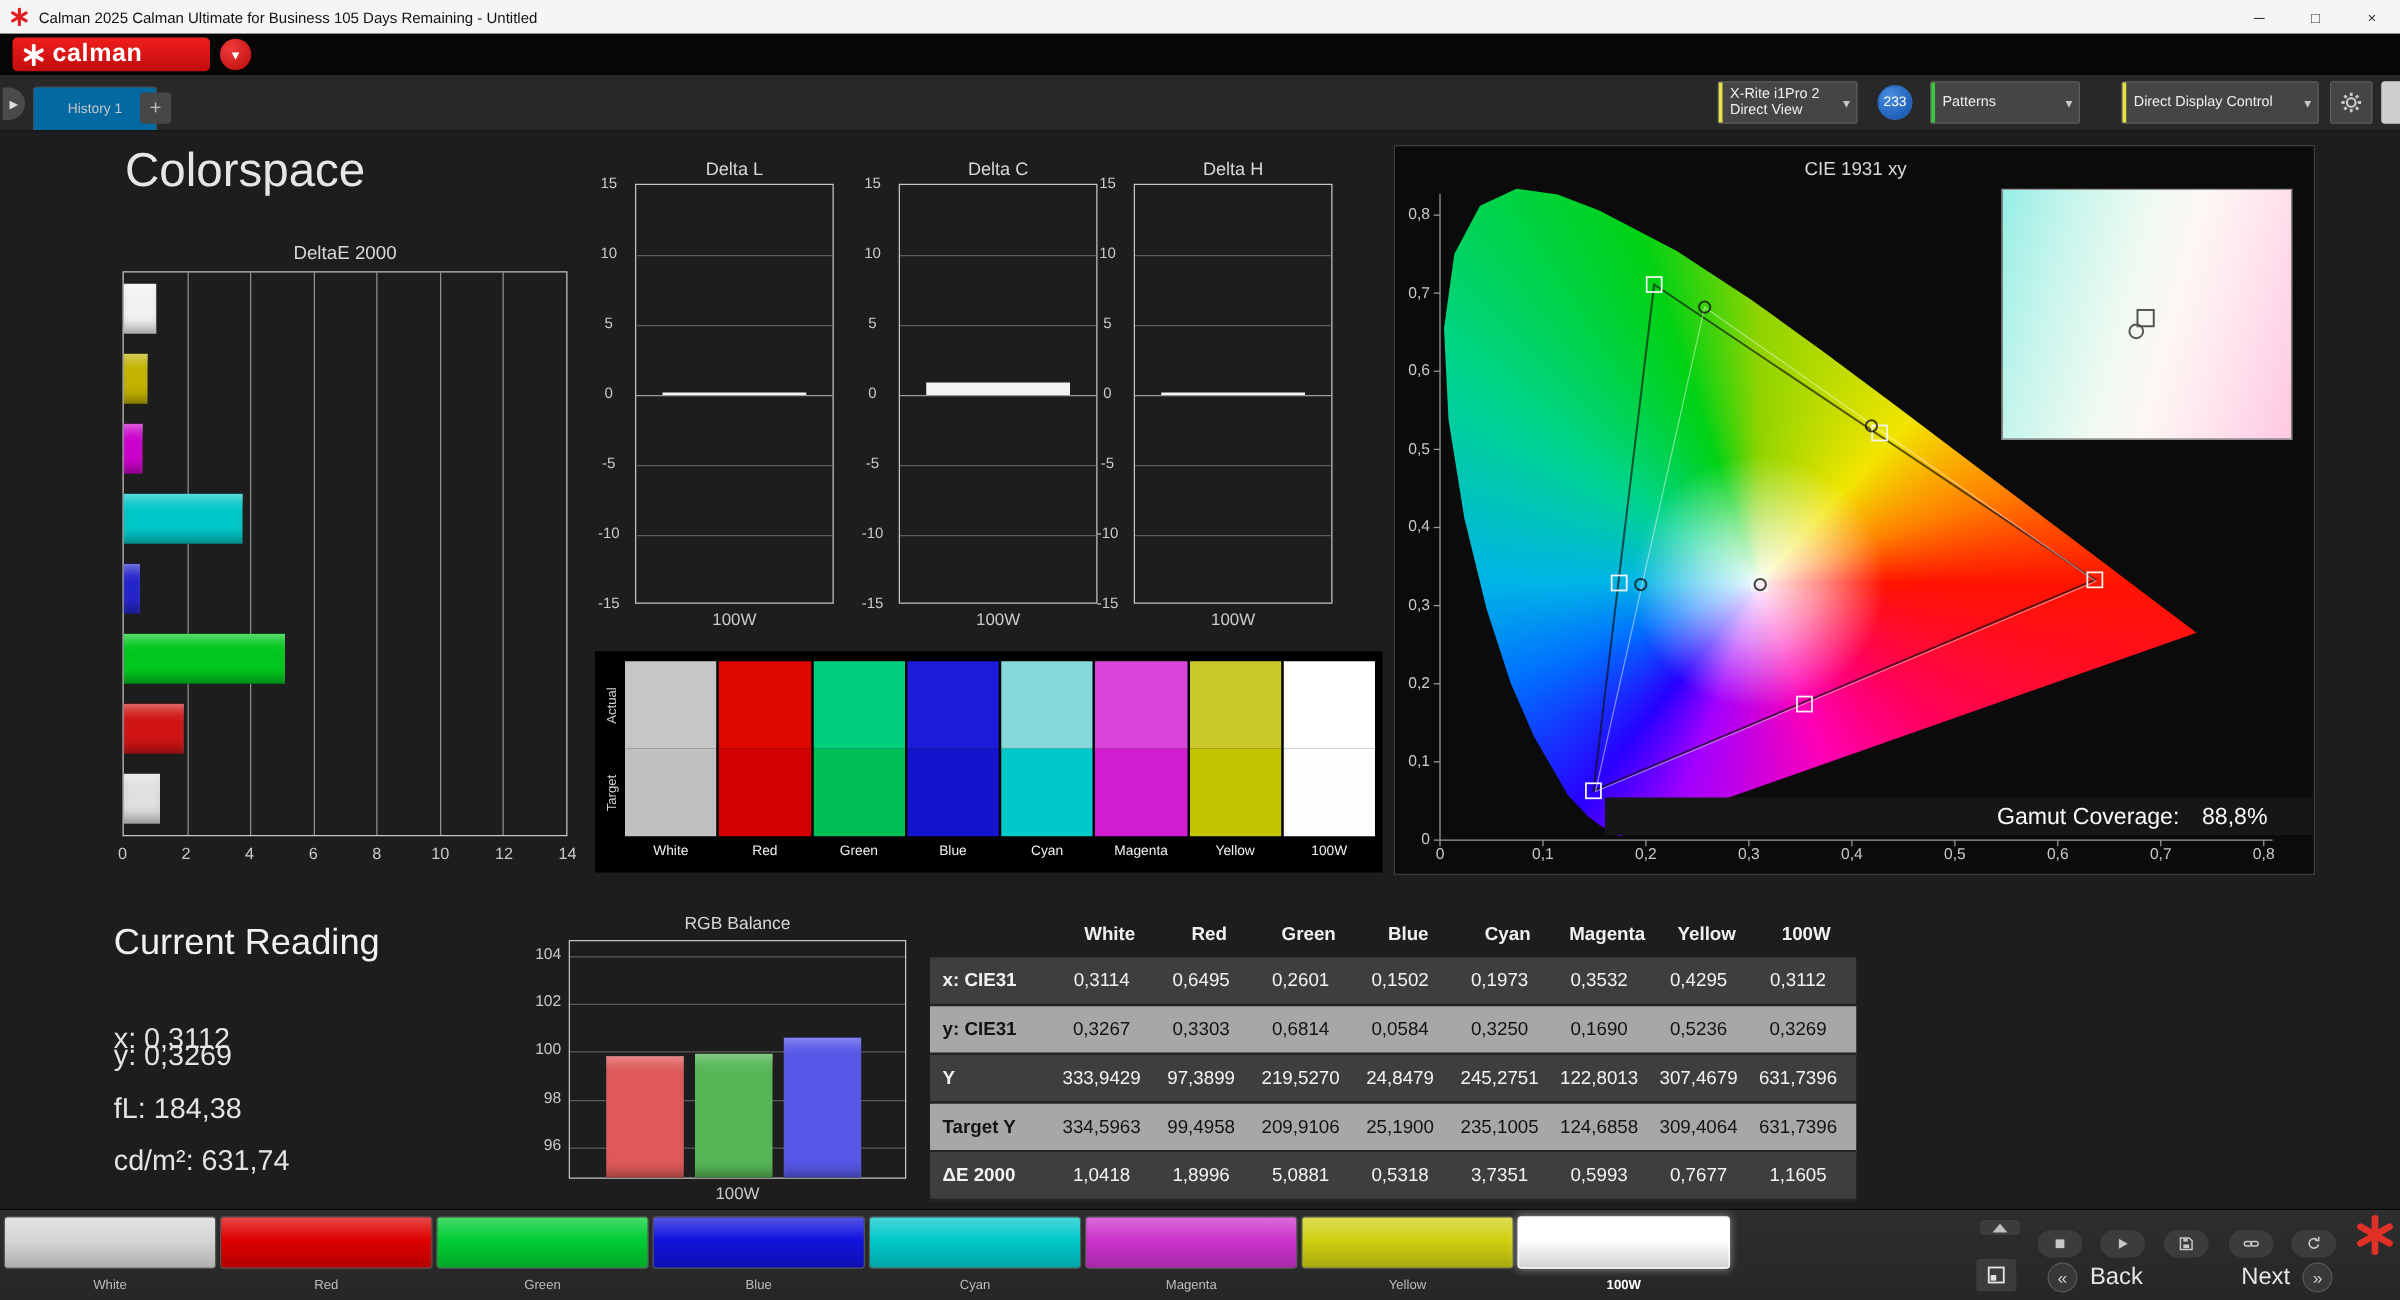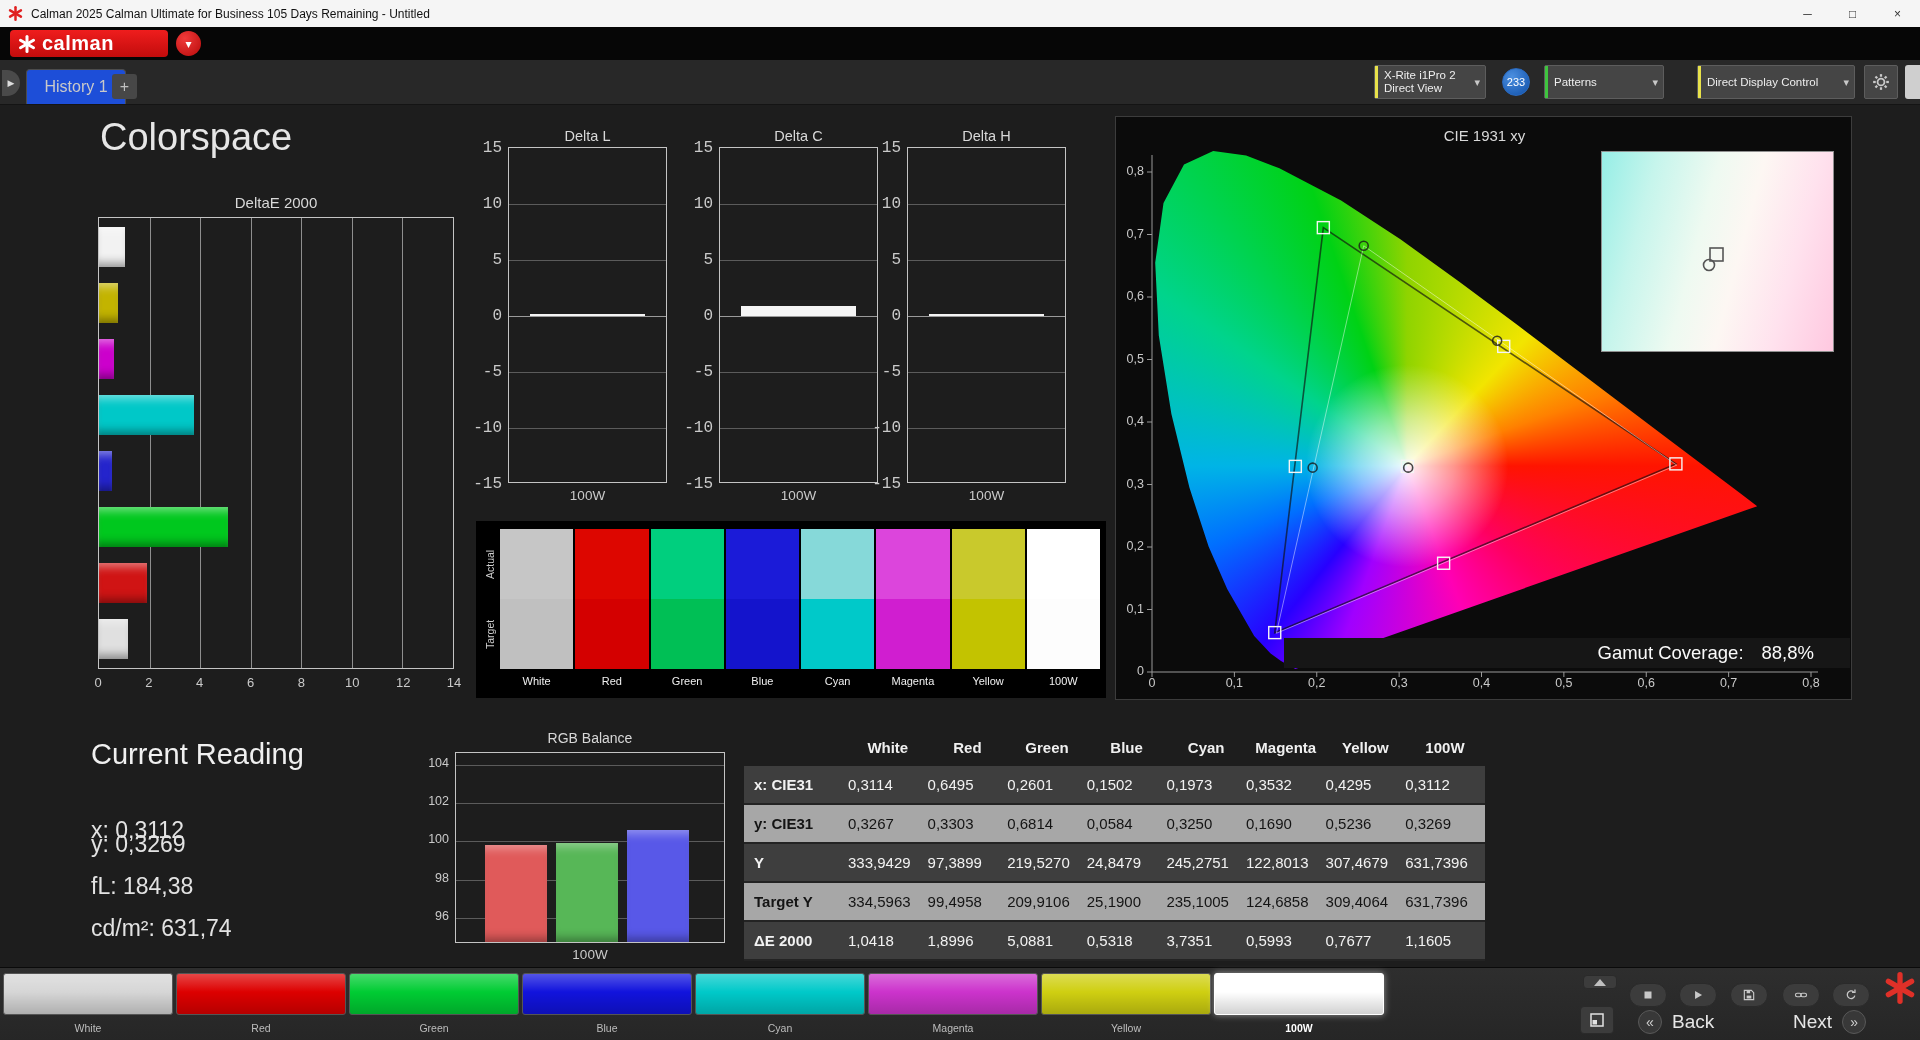--- a/index.html
+++ b/index.html
@@ -20,22 +20,22 @@
     background:linear-gradient(180deg,#ef1d1d,#c20c0c);display:flex;align-items:center;padding-left:8px;box-sizing:border-box;}
   .logo-block .word{color:#fff;font-weight:bold;font-size:20px;letter-spacing:.5px;margin-left:6px;}
   .logo-chev{position:absolute;left:176px;top:31px;width:25px;height:25px;border-radius:50%;
     background:radial-gradient(circle at 35% 30%,#f03a3a,#b80a0a);color:#fff;font-size:12px;
     display:flex;align-items:center;justify-content:center;}
 
   
   .tabbar{position:absolute;left:0;top:60px;width:1920px;height:44px;background:#282828;border-bottom:1px solid #141414;}
   .tab-scroll{position:absolute;left:2px;top:70px;width:18px;height:26px;background:#4a4a4a;
     border-radius:0 13px 13px 0;color:#ddd;font-size:9px;display:flex;align-items:center;justify-content:center;}
-  .tab{position:absolute;left:26px;top:69px;width:100px;height:35px;background:#1d4ed8;border:1px solid #4c4c4c;border-bottom:none;
-    border-radius:4px 4px 0 0;color:#c9c9c9;font-size:16px;display:flex;align-items:center;justify-content:center;box-sizing:border-box;}
+  .tab{position:absolute;left:26px;top:69px;width:100px;height:35px;background:#0369a1;border:1px solid #4c4c4c;border-bottom:none;
+    border-radius:4px 4px 0 0;color:#c9c9c9;font-size:11px;display:flex;align-items:center;justify-content:center;box-sizing:border-box;}
   .tab-add{position:absolute;left:112px;top:74px;width:25px;height:25px;background:#474747;border-radius:3px;
     color:#c0c0c0;font-size:16px;display:flex;align-items:center;justify-content:center;}
   .dd{position:absolute;top:65px;height:34px;background:#454545;border:1px solid #5d5d5d;border-radius:2px;
     box-sizing:border-box;color:#eee;display:flex;align-items:center;}
   .dd .accent{position:absolute;left:0;top:0;width:3px;height:100%;}
   .dd .ddtext{padding-left:9px;font-size:11.5px;line-height:13px;}
   .dd .chev{position:absolute;right:5px;color:#c8c8c8;font-size:11px;}
   .badge{position:absolute;left:1502px;top:68px;width:28px;height:28px;border-radius:50%;
     background:radial-gradient(circle at 35% 30%,#4b8fe0,#0f4fa8);border:1px solid #2a6ac0;box-sizing:border-box;
     color:#fff;font-size:11px;display:flex;align-items:center;justify-content:center;}
@@ -56,21 +56,21 @@
   .hbar{position:absolute;left:0;height:40px;box-shadow:inset 0 10px 10px -6px rgba(255,255,255,.45),inset 0 -10px 10px -6px rgba(0,0,0,.4);}
   .deltae-xticks{position:absolute;left:0;top:481px;width:356px;height:16px;}
   .axis-label{position:absolute;color:#cacaca;font-size:13px;}
   .xtick{transform:translateX(-50%);}
 
   
   .dchart{position:absolute;top:128px;width:159px;height:390px;}
   .dchart-title{position:absolute;left:0;top:0;width:159px;text-align:center;font-size:14.5px;color:#d8d8d8;}
   .dchart-plot{position:absolute;left:0;top:19px;width:159px;height:336px;border:1px solid #c4c4c4;box-sizing:border-box;}
   .dchart-yticks{position:absolute;left:-36px;top:19px;width:30px;height:336px;}
-  .ytick{right:0;text-align:right;width:30px;font-size:16px;font-family:Liberation Mono, monospace;}
+  .ytick{right:0;text-align:center;width:30px;font-size:12px;}
   .hgrid{position:absolute;left:0;right:0;height:1px;background:#5b5b5b;}
   .hgrid.zero{background:#9a9a9a;}
   .dbar{position:absolute;left:13.5%;width:73%;background:#f4f4f4;}
   .dchart-xlabel{position:absolute;left:0;top:360px;width:159px;text-align:center;font-size:13.5px;color:#cacaca;}
 
   
   .swpanel{position:absolute;left:476px;top:521px;width:630px;height:177px;background:#000;}
   .swatch-grid{position:absolute;left:6px;top:8px;right:6px;bottom:2px;display:flex;}
   .swrow-labels{width:16px;display:flex;flex-direction:column;margin-right:2px;}
   .swrow-label{writing-mode:vertical-rl;transform:rotate(180deg);height:70px;display:flex;align-items:center;justify-content:center;
@@ -111,21 +111,21 @@
 
   
   .dtable{position:absolute;left:744px;top:728px;width:741px;}
   .thead{display:flex;height:38px;align-items:center;}
   .tcell{box-sizing:border-box;}
   .tcell.corner{width:104px;}
   .tcell.th{width:79.6px;text-align:center;color:#f0f0f0;font-size:15px;font-weight:700;}
   .trow{display:flex;height:37px;align-items:center;background:#3e3e3e;color:#f2f2f2;border-bottom:2px solid #232323;}
   .trow.light{background:#a7a7a7;color:#141414;}
   .tcell.rowlabel{width:104px;padding-left:10px;font-weight:700;font-size:15px;}
-  .tcell.td{width:79.6px;text-align:left;padding-right:13px;font-size:15px;}
+  .tcell.td{width:79.6px;text-align:center;padding-right:13px;font-size:15px;}
 
   
   .bottombar{position:absolute;left:0;top:967px;width:1920px;height:73px;background:linear-gradient(#2e2e2e,#262626);border-top:1px solid #0a0a0a;}
   .bswatch{position:absolute;top:973px;width:170px;height:42px;border:1px solid #555;border-radius:3px;box-sizing:border-box;
     background-image:linear-gradient(180deg,rgba(255,255,255,.28),rgba(255,255,255,0) 45%,rgba(0,0,0,.18));}
   .bswatch.selected{border:1px solid #fff;box-shadow:0 0 7px rgba(255,255,255,.5);}
   .bswatch-label{position:absolute;top:1022px;width:170px;text-align:center;font-size:10.5px;color:#bdbdbd;}
   .bswatch-label.selected{color:#fff;font-weight:700;}
   .ctl{position:absolute;background:#3c3c3c;border:1px solid #2a2a2a;border-radius:4px;box-sizing:border-box;
     display:flex;align-items:center;justify-content:center;}

